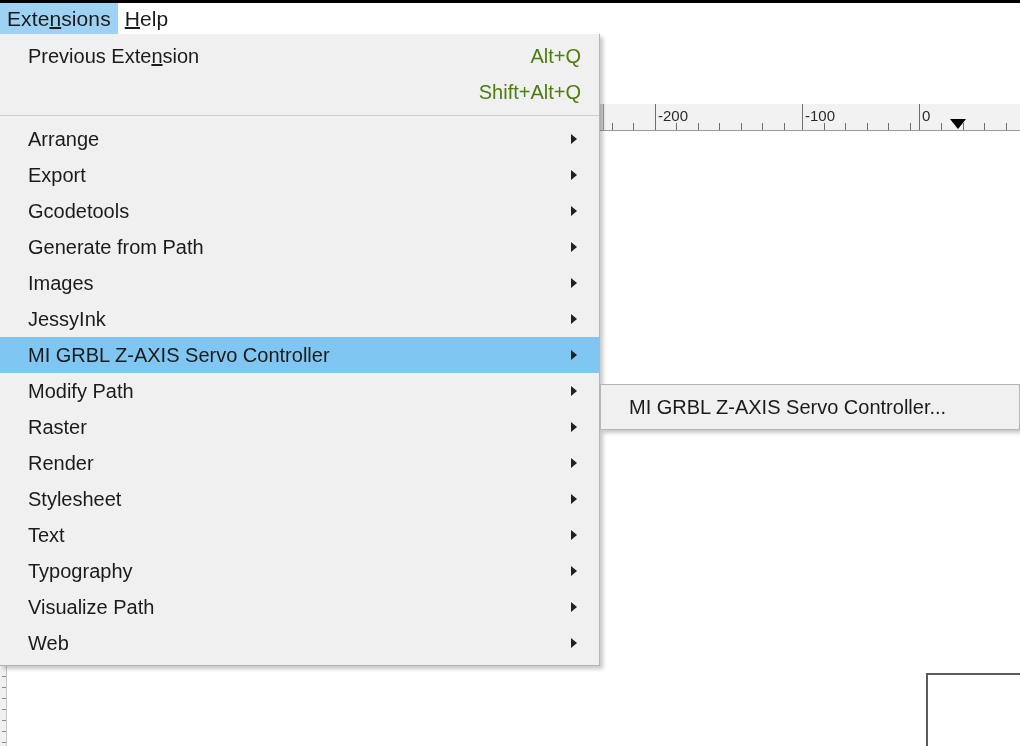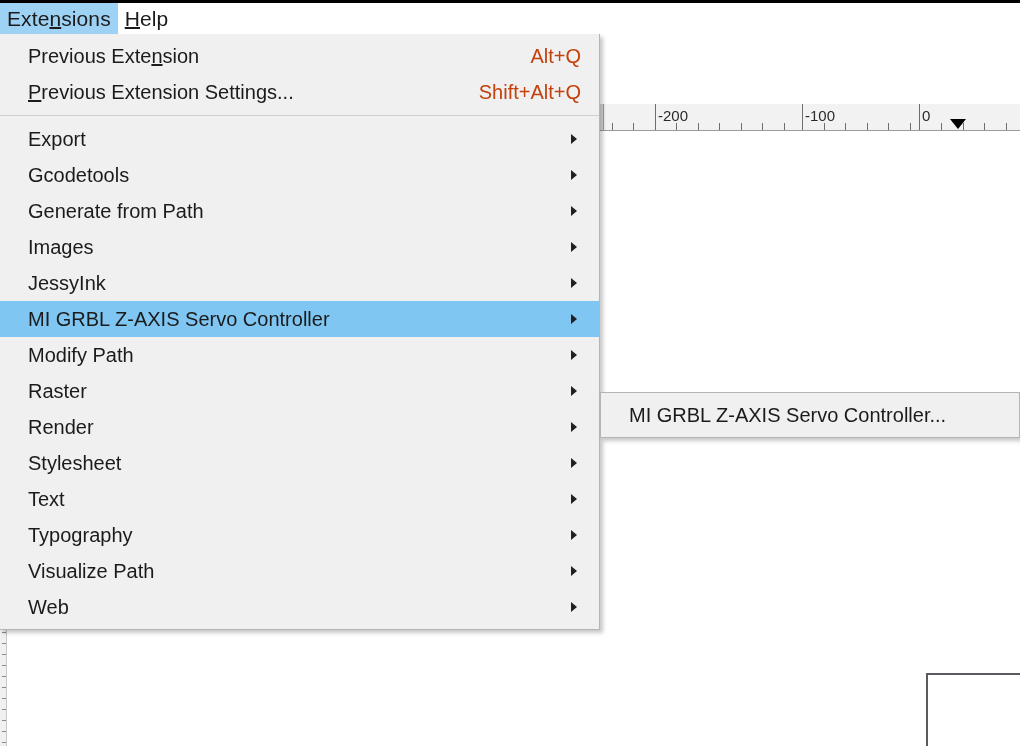--- a/index.html
+++ b/index.html
@@ -158,41 +158,41 @@
     white-space: nowrap;
     cursor: default;
   }
   .menu-item.highlight {
     background: #7fc6f2;
   }
   .menu-item .label { flex: 0 0 auto; }
   .menu-item .accel {
     margin-left: auto;
     font-size: 20px;
-    color: #c2410c;
+    color: #4d7c0f;
     padding-right: 8px;
   }
   .menu-item .submenu-arrow {
     margin-left: auto;
     width: 0; height: 0;
     border-top: 5px solid transparent;
     border-bottom: 5px solid transparent;
     border-left: 6px solid #202020;
     margin-right: 12px;
   }
   .menu-sep {
     height: 1px;
     background: #cfcfcf;
     margin: 5px 0 5px 0;
   }
 
   
   .submenu {
     position: absolute;
-    left: 600px; top: 392px;
+    left: 600px; top: 384px;
     width: 420px;
     background: #f0f0f0;
     border: 1px solid #b5b5b5;
     box-sizing: border-box;
     padding: 4px 0;
     box-shadow: 3px 3px 4px rgba(0,0,0,0.22);
   }
   .submenu .menu-item {
     padding-left: 28px;
     height: 36px;
@@ -322,24 +322,27 @@
         <span>elp</span>
     </div>
   </div>
 
   <div class="menu" id="menu">
       <div class="menu-item">
         <span class="label"><span>Previous Exte</span><span class="acc">n</span><span>sion</span></span>
         <span class="accel">Alt+Q</span>
       </div>
       <div class="menu-item">
-        <span class="label"><span></span><span class="acc">P</span><span>revious Extension Settings...</span></span>
         <span class="accel">Shift+Alt+Q</span>
       </div>
       <div class="menu-sep"></div>
+      <div class="menu-item">
+        <span class="label">Arrange</span>
+        <span class="submenu-arrow"></span>
+      </div>
       <div class="menu-item">
         <span class="label">Export</span>
         <span class="submenu-arrow"></span>
       </div>
       <div class="menu-item">
         <span class="label">Gcodetools</span>
         <span class="submenu-arrow"></span>
       </div>
       <div class="menu-item">
         <span class="label">Generate from Path</span>

